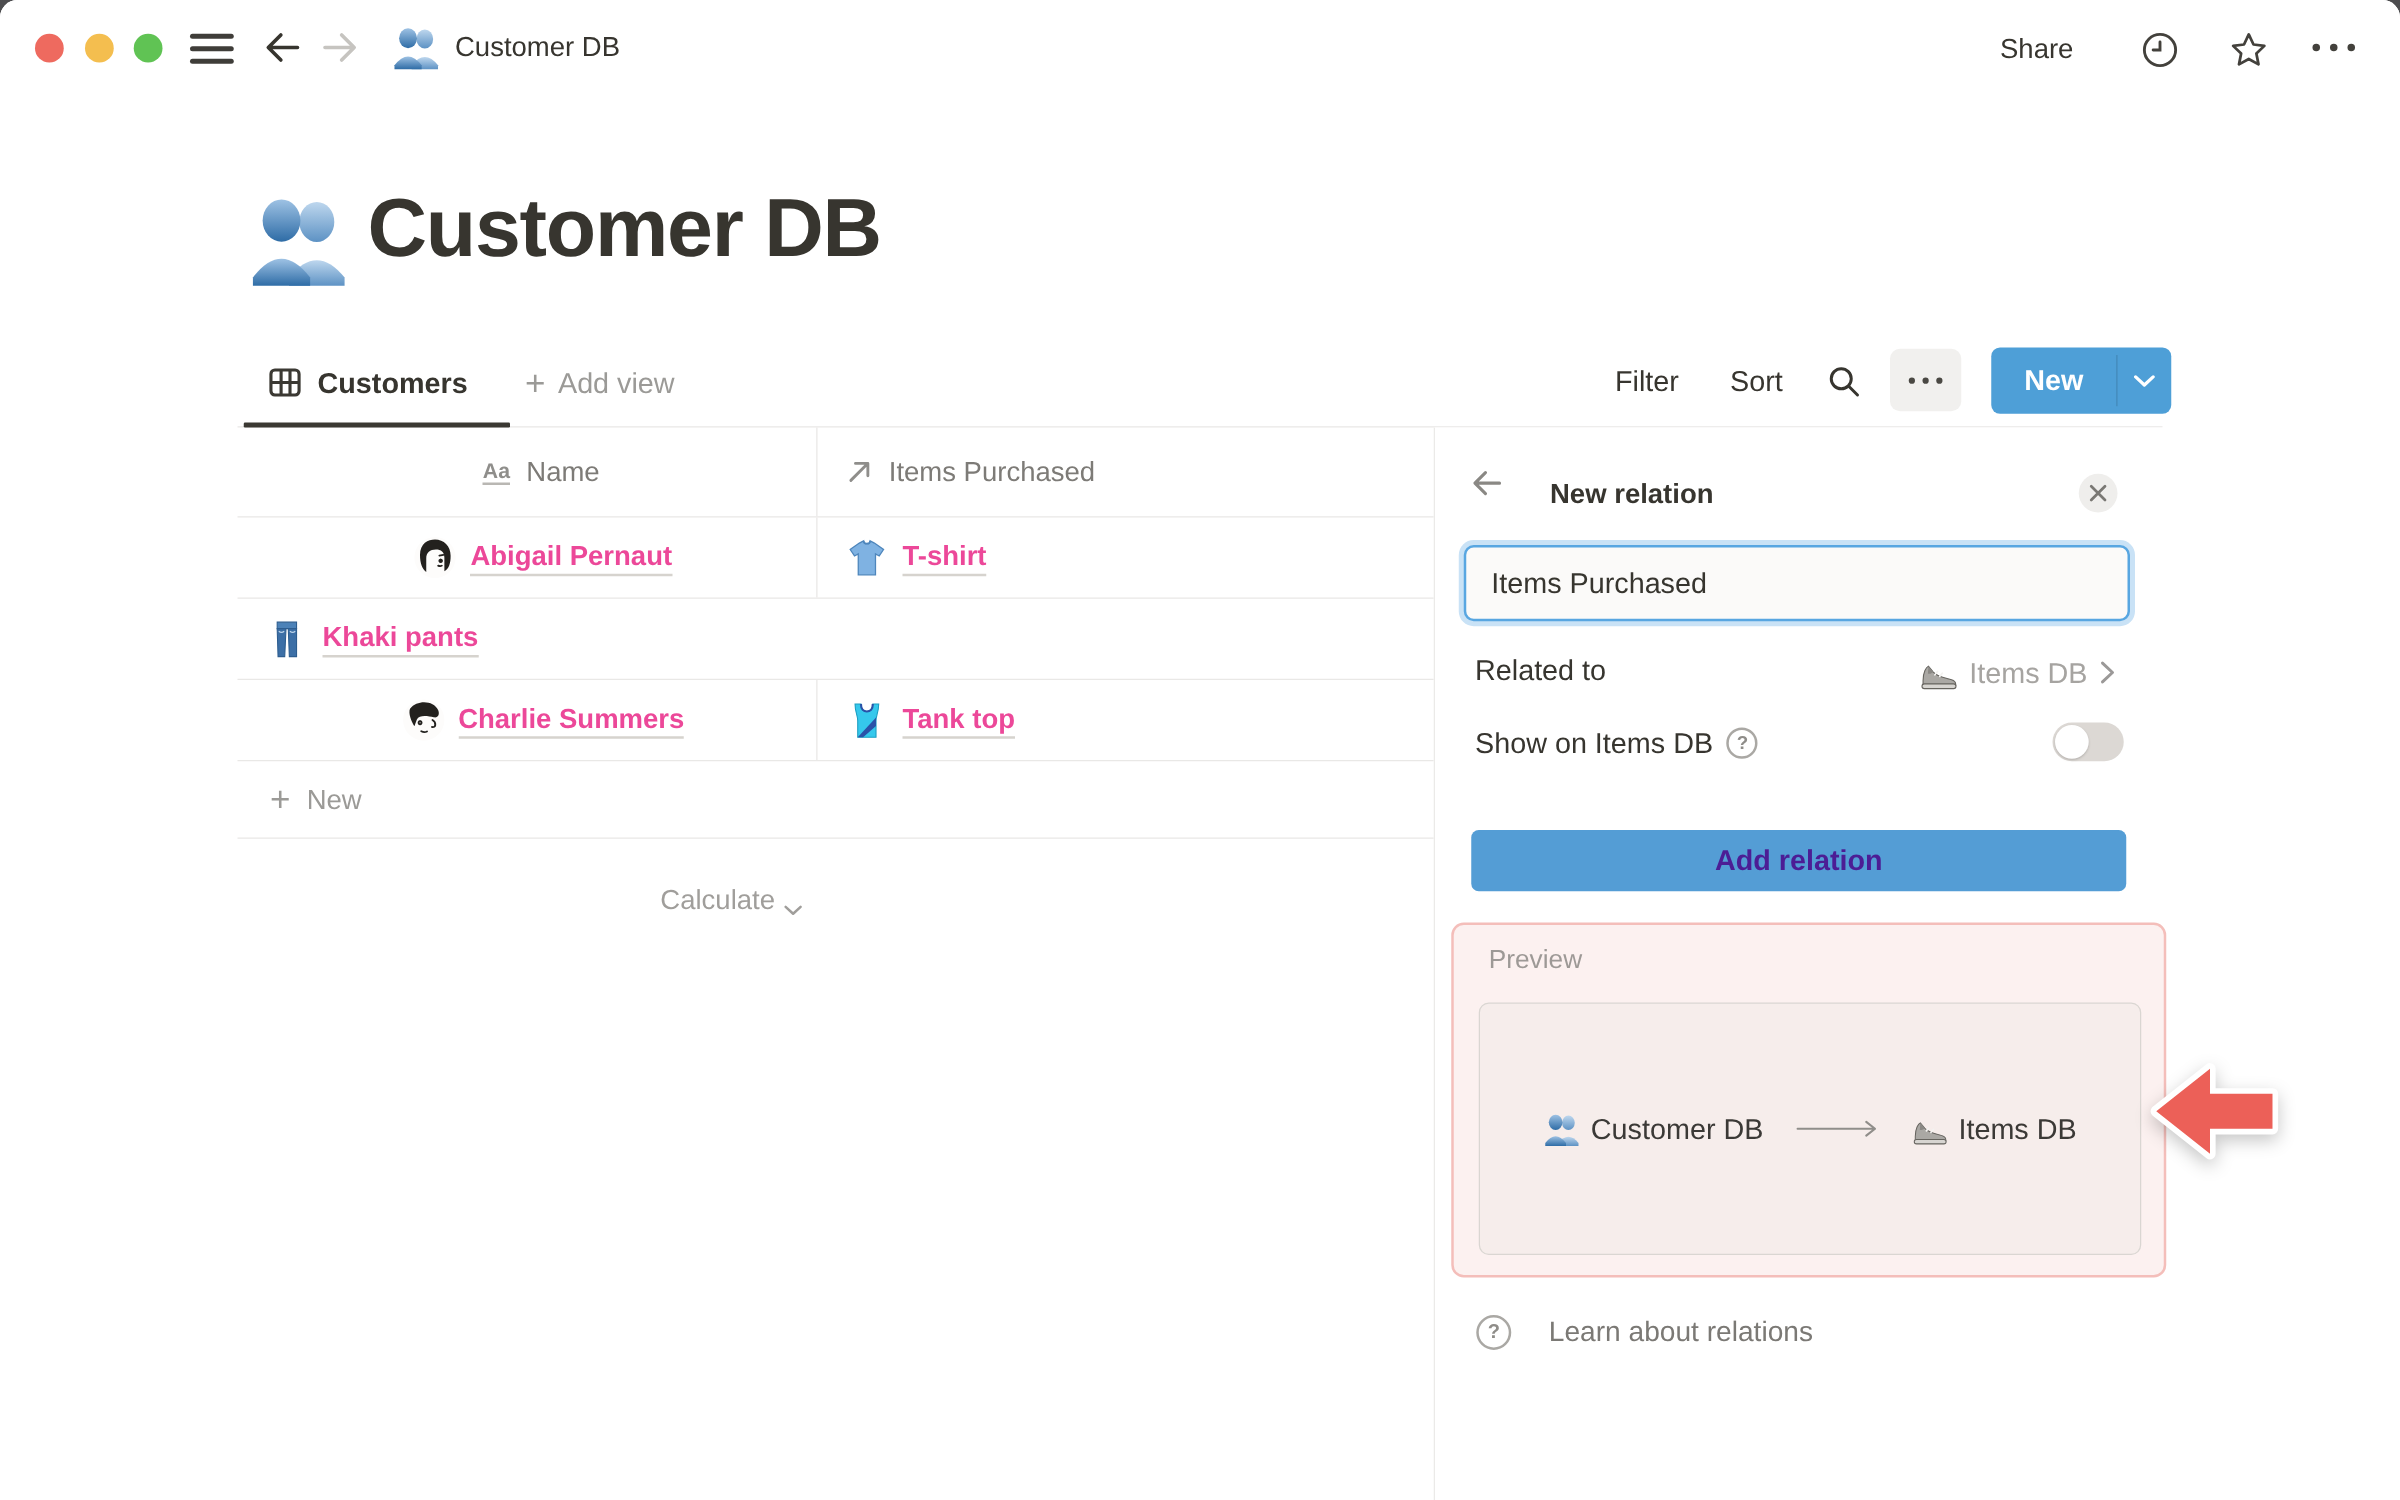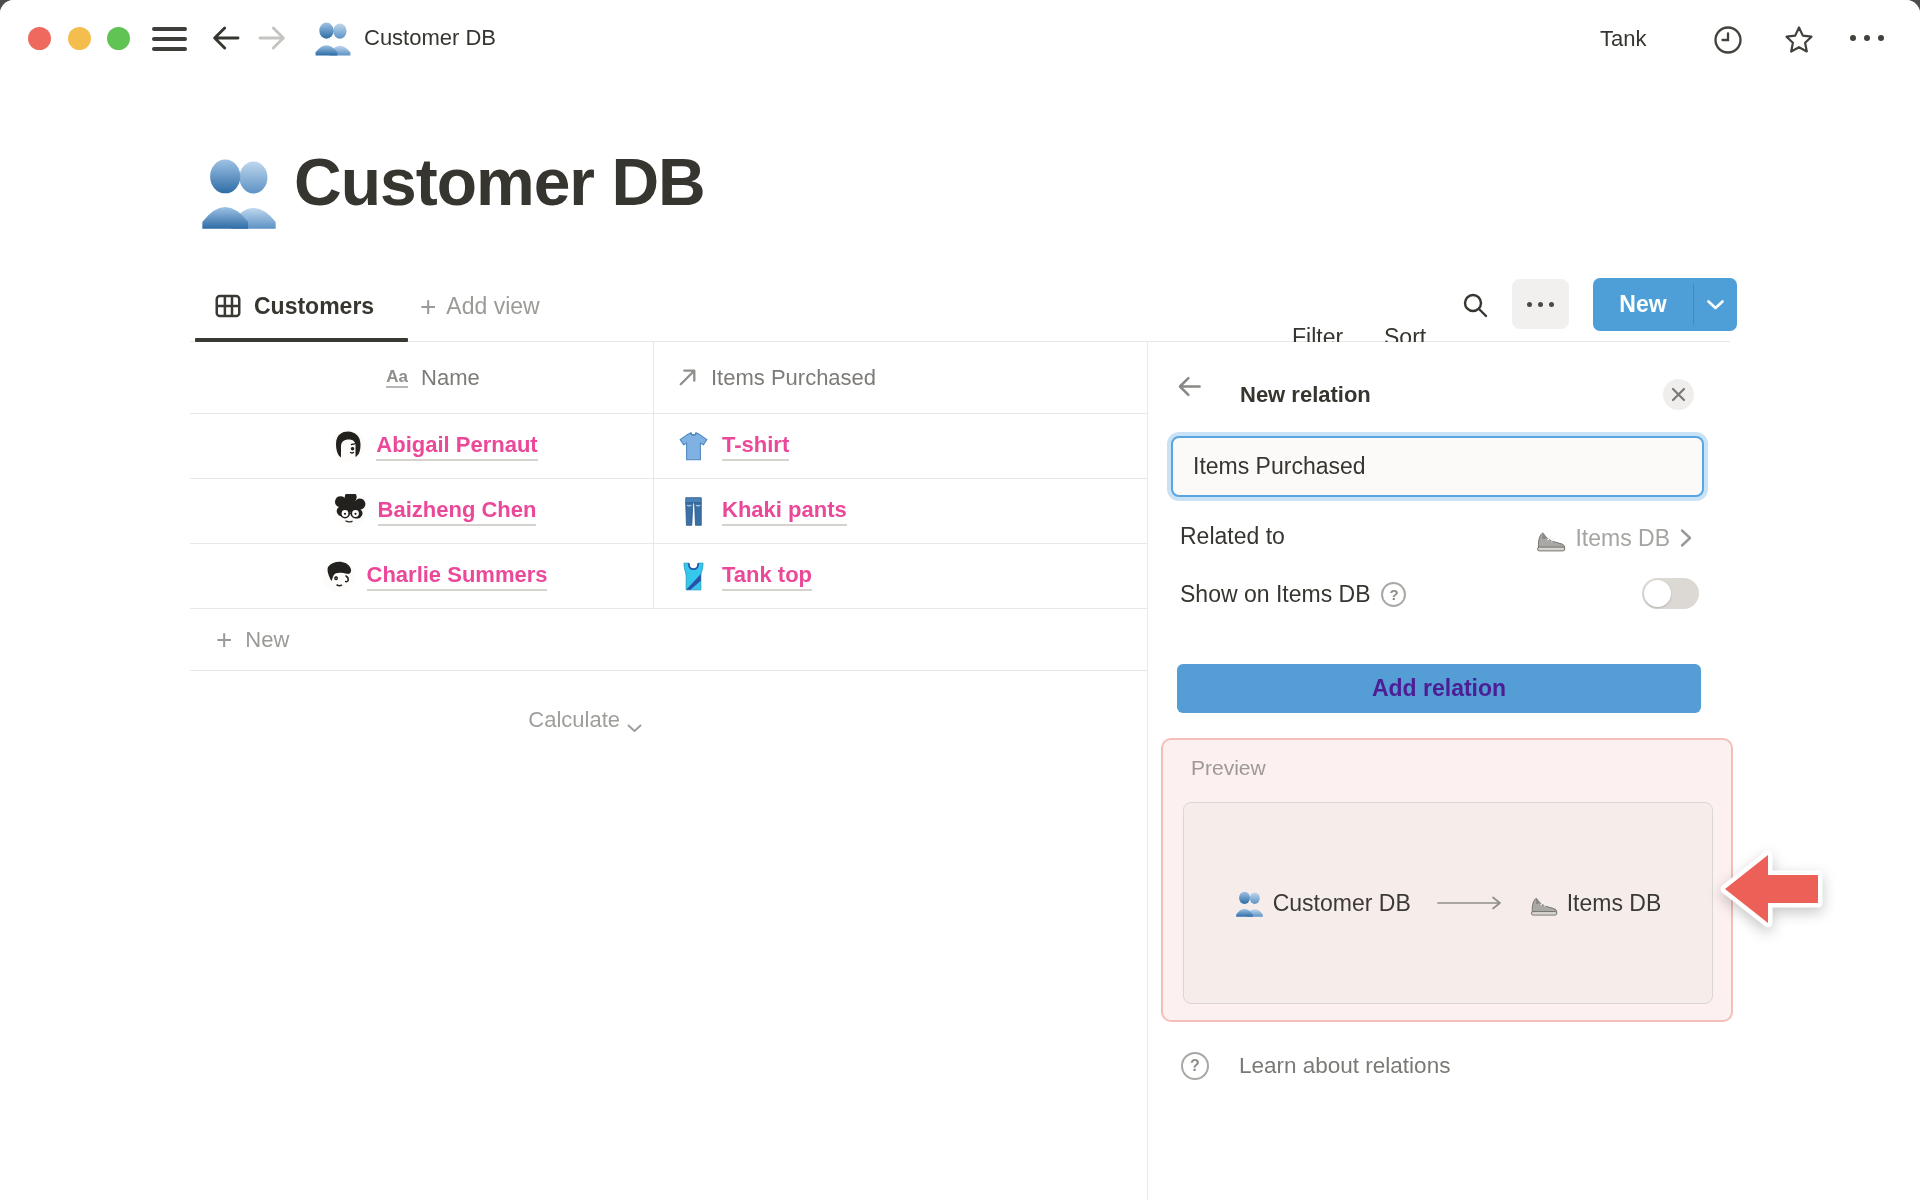--- a/index.html
+++ b/index.html
@@ -27,21 +27,21 @@
   .doc-title { position:absolute; left:294px; top:144px; font-size:66px; font-weight:700; letter-spacing:-1px; color:#37352f; }
 
   
   .viewbar-border { position:absolute; left:190px; top:341px; width:1540px; height:1px; background:#e9e8e6; }
   .tab-active { position:absolute; left:213px; top:291px; display:flex; align-items:center; gap:11px; }
   .tab-active .lbl { font-size:23px; font-weight:600; color:#37352f; }
   .tab-underline { position:absolute; left:195px; top:338px; width:213px; height:4px; background:#3b3933; border-radius:1px; }
   .add-view { position:absolute; left:420px; top:293px; display:flex; align-items:center; gap:10px; color:#9b9a97; }
   .add-view .plus { font-size:28px; font-weight:300; line-height:26px; }
   .add-view .lbl { font-size:23px; }
-  .vb-text { position:absolute; top:292px; font-size:23px; color:#37352f;margin-top:32px; }
+  .vb-text { position:absolute; top:292px; font-size:23px; color:#37352f; }
   .vb-search { position:absolute; left:1461px; top:291px; width:28px; height:28px; }
   .more-btn { position:absolute; left:1512px; top:279px; width:57px; height:50px; background:#f1f0ee; border-radius:8px; display:flex; align-items:center; justify-content:center; gap:6px; }
   .more-btn i { width:5px; height:5px; border-radius:50%; background:#4a4843; }
   .new-btn { position:absolute; left:1593px; top:278px; width:144px; height:53px; background:#4e9fd7; border-radius:7px; display:flex; overflow:hidden; }
   .new-btn .main { width:100px; display:flex; align-items:center; justify-content:center; color:#fff; font-size:23px; font-weight:700; }
   .new-btn .split { width:1px; background:rgba(0,0,0,0.14); margin:6px 0; }
   .new-btn .caret { flex:1; display:flex; align-items:center; justify-content:center; }
 
   
   .table { position:absolute; left:190px; top:342px; width:957px; }
@@ -133,21 +133,21 @@
     <svg class="navarrow" style="left:210px" viewBox="0 0 24 24">
       <path d="M21 12 H4 M11 4.5 L3.5 12 L11 19.5" fill="none" stroke="#37352f" stroke-width="2.2" stroke-linecap="round" stroke-linejoin="round"></path>
     </svg>
     <svg class="navarrow" style="left:256px" viewBox="0 0 24 24">
       <path d="M3 12 H20 M13 4.5 L20.5 12 L13 19.5" fill="none" stroke="#c6c4c0" stroke-width="2.2" stroke-linecap="round" stroke-linejoin="round"></path>
     </svg>
     <svg class="tb-people" viewBox="0 0 36 36">
         <use href="#people-sym"></use>
       </svg>
     <div class="tb-title">Customer DB</div>
-    <div class="tb-share">Tank</div>
+    <div class="tb-share">Share</div>
     <svg class="tb-icon" style="left:1712px" viewBox="0 0 32 32">
       <circle cx="16" cy="16" r="12.5" fill="none" stroke="#43413c" stroke-width="2.3"></circle>
       <path d="M16 9.5 V16 L10.5 16" fill="none" stroke="#43413c" stroke-width="2.3" stroke-linecap="round"></path>
     </svg>
     <svg class="tb-icon" style="left:1783px" viewBox="0 0 32 32">
       <path d="M16 3.5 L19.8 11.6 L28.5 12.7 L22.1 18.8 L23.8 27.5 L16 23.2 L8.2 27.5 L9.9 18.8 L3.5 12.7 L12.2 11.6 Z" fill="none" stroke="#43413c" stroke-width="2.2" stroke-linejoin="round"></path>
     </svg>
     <div class="tb-dots">
         <i></i>
         <i></i>
@@ -220,32 +220,20 @@
       <div class="c2">
         <svg class="item-ico" viewBox="0 0 36 36">
           <path d="M11 4 L15 2 C15 5.5 21 5.5 21 2 L25 4 L33.5 10 L29.5 16 L26 14 L26 33.5 L10 33.5 L10 14 L6.5 16 L2.5 10 Z" fill="#7fb2e2" stroke="#4e86bc" stroke-width="1.2"></path>
           <path d="M15 2 C15 5.5 21 5.5 21 2" fill="none" stroke="#4e86bc" stroke-width="1.6"></path>
         </svg>
         <span class="cell-link">T-shirt</span>
       </div>
     </div>
 
     <div class="tr trow">
-      <div class="c1">
-        <svg class="avatar" viewBox="0 0 34 34">
-          <circle cx="17" cy="17" r="16.5" fill="#fdfcfb"></circle>
-          <path d="M6 13 a5.5 5.5 0 1 1 7 -6 a6 6 0 1 1 9 0.5 a5.5 5.5 0 1 1 5.5 8 a5 5 0 1 1 -8 3 l-6 0 a5 5 0 1 1 -7.5 -5.5 Z" fill="#23211e"></path>
-          <circle cx="12" cy="19.5" r="4.2" fill="#fdfcfb" stroke="#23211e" stroke-width="1.6"></circle>
-          <circle cx="22.5" cy="19.5" r="4.2" fill="#fdfcfb" stroke="#23211e" stroke-width="1.6"></circle>
-          <path d="M16.2 19.5 h2.1 M13 27 q3 1.6 6 0.3" fill="none" stroke="#23211e" stroke-width="1.4" stroke-linecap="round"></path>
-          <circle cx="12" cy="19.8" r="1.1" fill="#23211e"></circle>
-            <circle cx="22.5" cy="19.8" r="1.1" fill="#23211e"></circle>
-        </svg>
-        <span class="cell-link">Baizheng Chen</span>
-      </div>
       <div class="c2">
         <svg class="item-ico" viewBox="0 0 36 36">
           <path d="M9 2 H27 V8 H9 Z" fill="#4c82b8" stroke="#2d5d8f" stroke-width="1"></path>
           <path d="M9 8 H17.2 L16 34 H9.8 Z" fill="#3c6fa6" stroke="#2d5d8f" stroke-width="1"></path>
           <path d="M18.8 8 H27 V34 H20.3 L19.3 8 Z" fill="#3c6fa6" stroke="#2d5d8f" stroke-width="1"></path>
           <path d="M10.5 10.5 q2.5 2 5 0 M20.8 10.5 q2.5 2 5 0" fill="none" stroke="#bcd4ea" stroke-width="1.2"></path>
         </svg>
         <span class="cell-link">Khaki pants</span>
       </div>
     </div>

